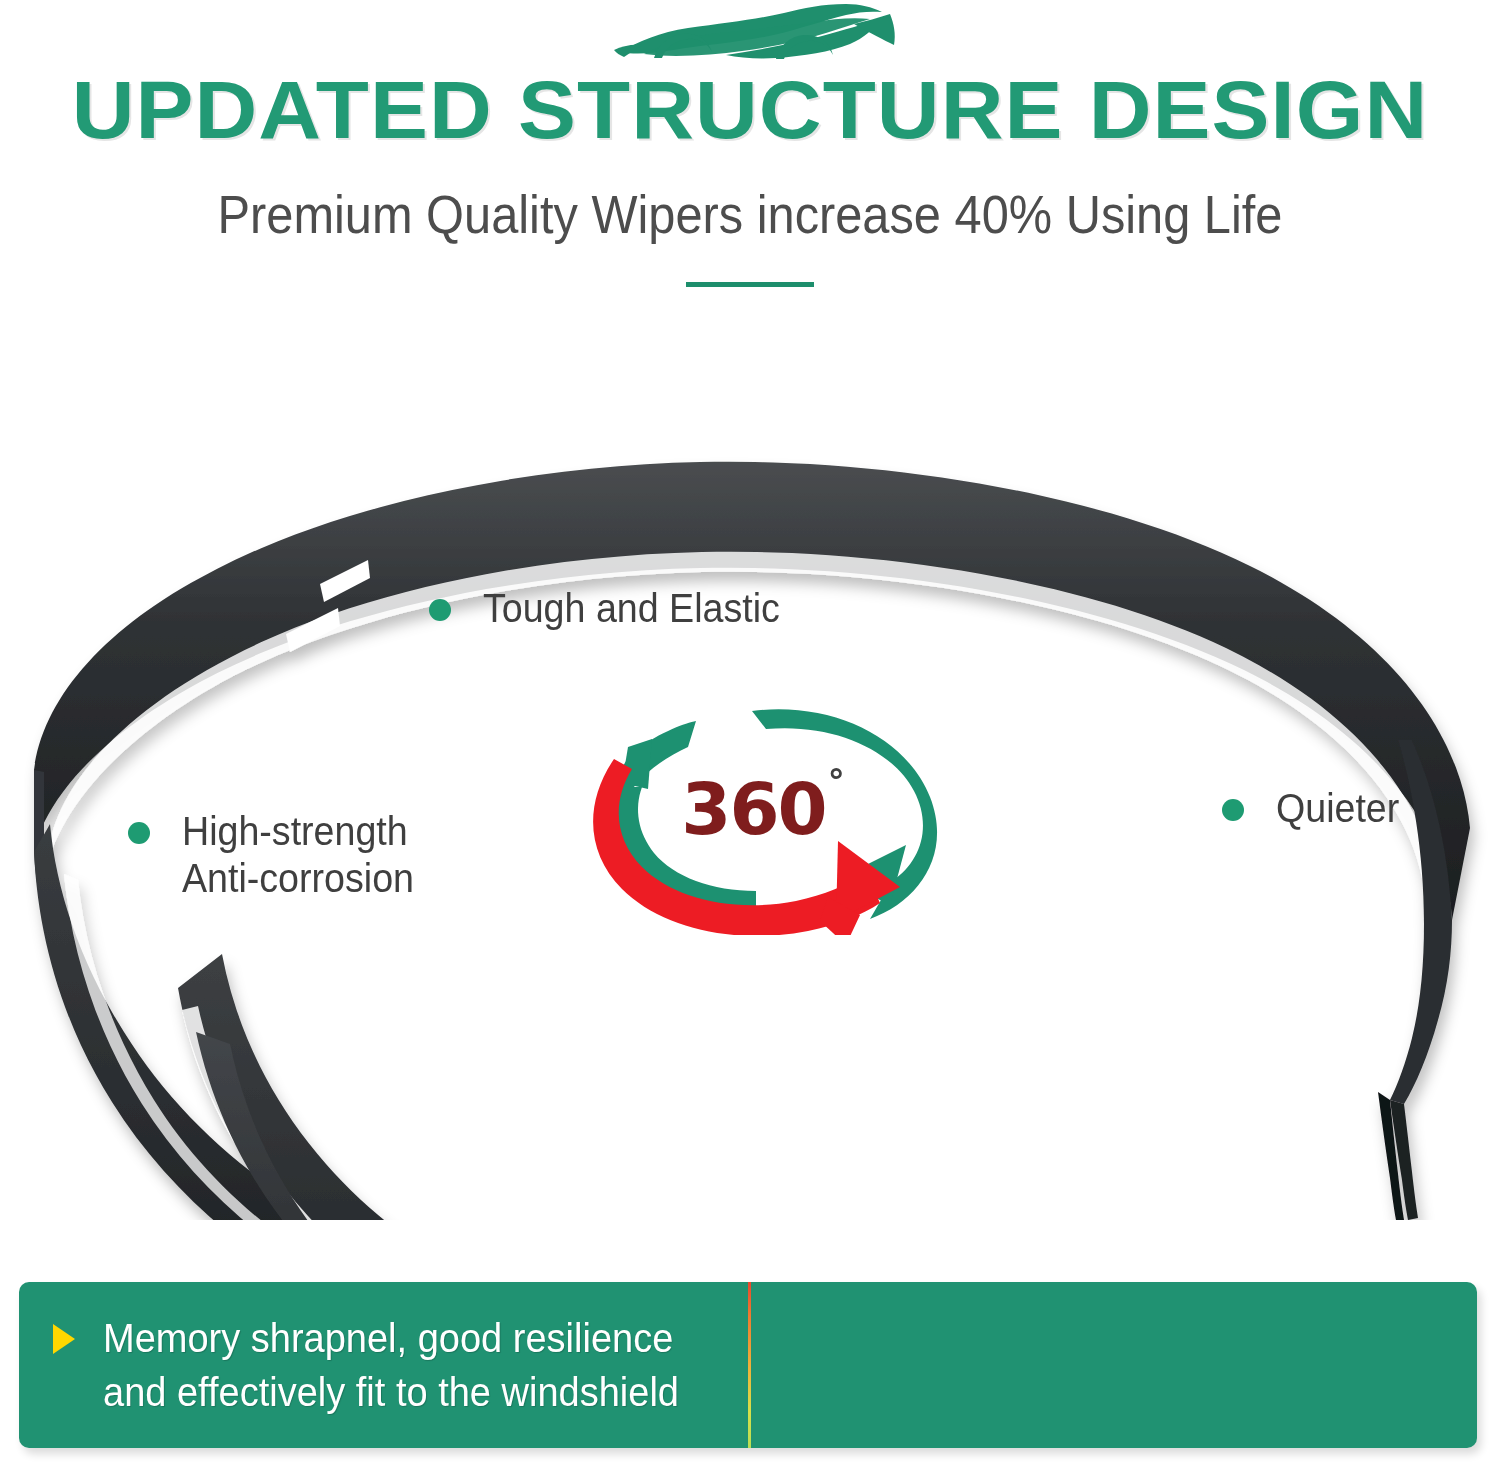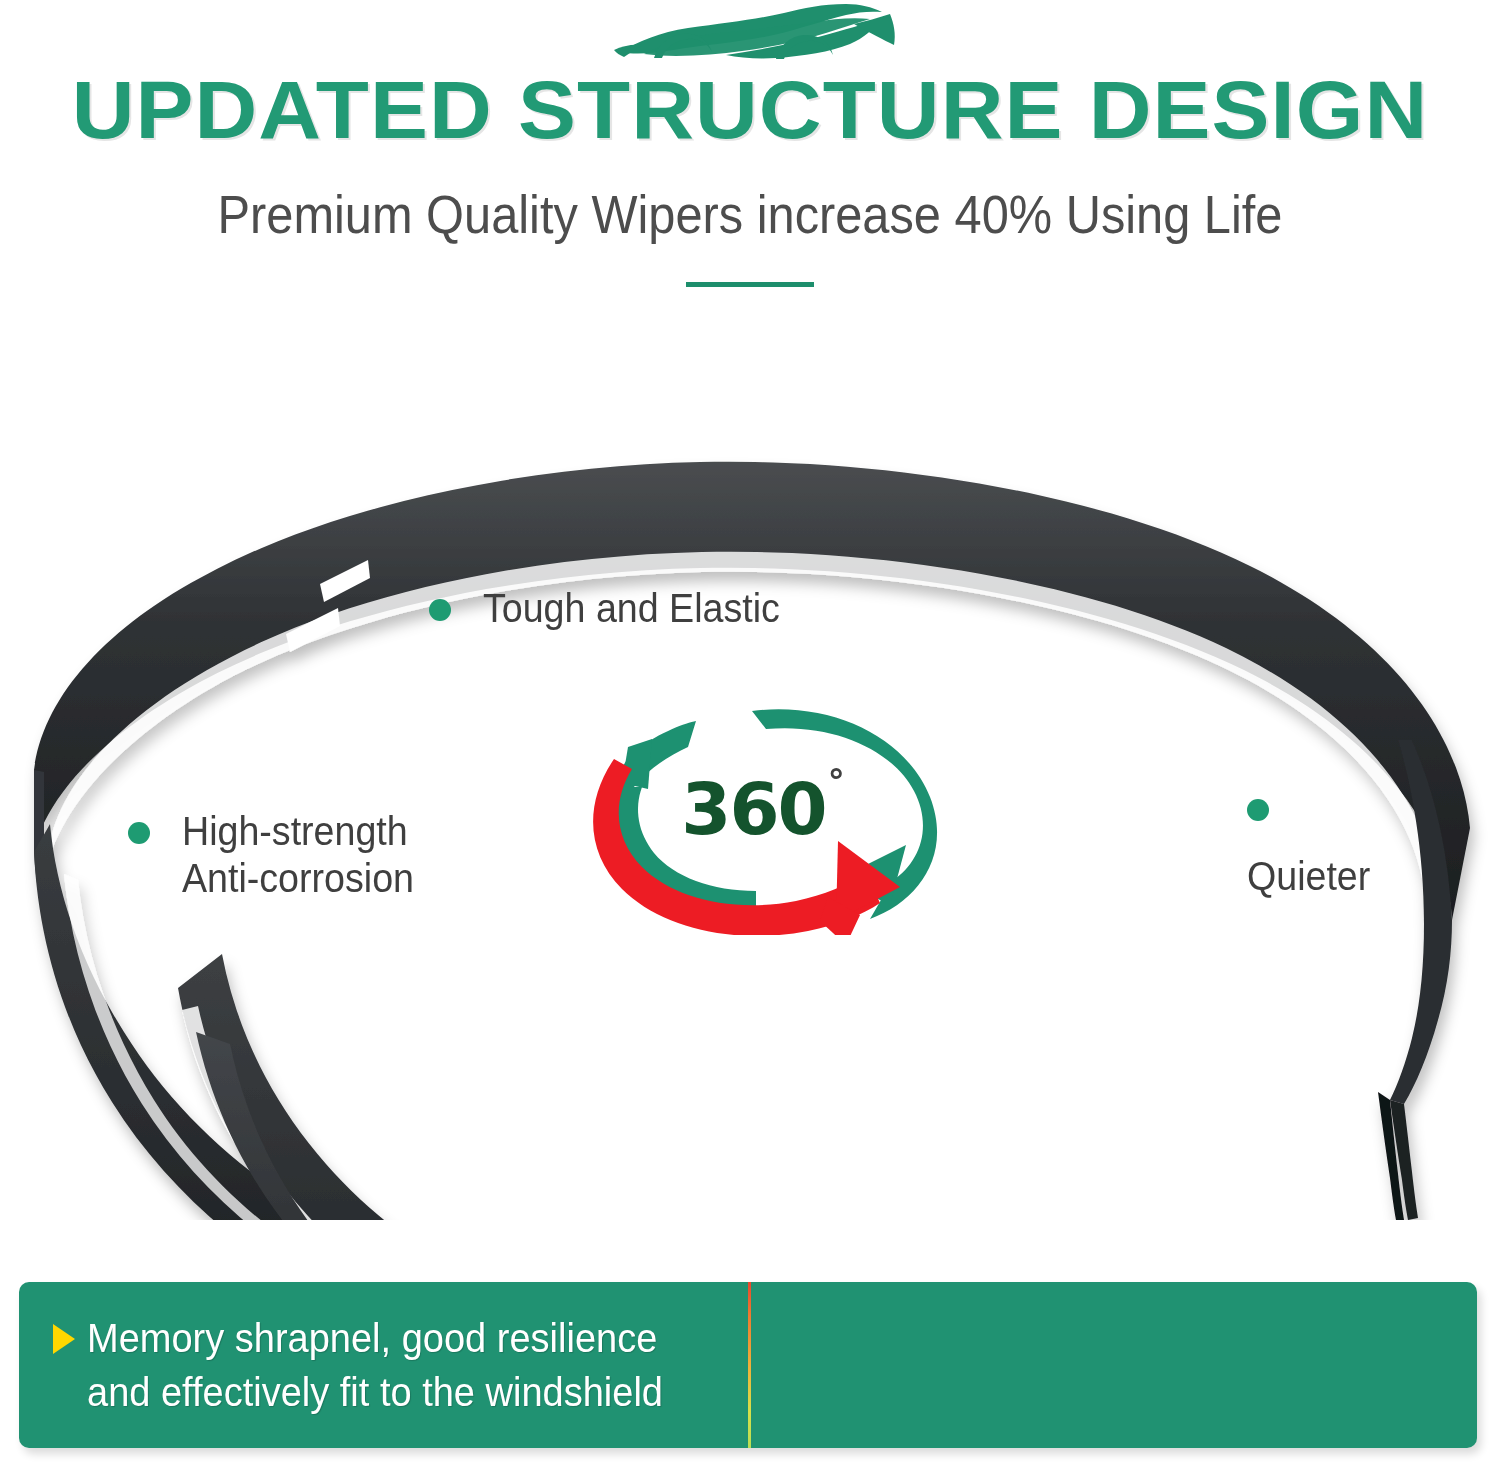--- a/index.html
+++ b/index.html
@@ -103,42 +103,42 @@
     font-weight: 400;
     font-size: 40px;
     line-height: 47px;
     transform: scaleX(0.94);
     transform-origin: left top;
   }
 
   #feat-0 { left: 429px; top: 585px; }
   #feat-1 { left: 898px; top: 585px; }
   #feat-2 { left: 128px; top: 808px; }
-  #feat-3 { left: 1247px; top: 785px; flex-direction: column; }
+  #feat-3 { left: 1222px; top: 785px; }
 
   
   #badge-360 {
     position: absolute;
     left: 570px;
     top: 695px;
     width: 400px;
     height: 240px;
   }
   #badge-360 svg { width: 100%; height: 100%; display: block; }
   #badge-text {
     position: absolute;
     left: 0; top: 0;
     width: 400px; height: 240px;
     display: flex;
     align-items: center;
     justify-content: center;
     pointer-events: none;
   }
   #badge-text .num {
-    color: #14532d;
+    color: #7f1d1d;
     font-family: "DejaVu Sans", sans-serif;
     font-weight: 700;
     font-size: 72px;
     letter-spacing: -2px;
     line-height: 72px;
     transform: translate(-8px, -6px);
   }
   #badge-text .deg {
     color: #414141;
     font-family: "DejaVu Sans", sans-serif;
@@ -161,21 +161,21 @@
     box-shadow: 4px 6px 9px rgba(0,0,0,0.14);
     overflow: hidden;
   }
   .bar {
     flex: 1 1 0;
     position: relative;
     display: flex;
     align-items: center;
     padding: 0 0 0 34px;
   }
-  .bar-inner { display: flex; align-items: flex-start; gap: 12px; }
+  .bar-inner { display: flex; align-items: flex-start; gap: 28px; }
   .tri {
     flex: 0 0 auto;
     width: 0; height: 0;
     border-left: 22px solid #ffd700;
     border-top: 15px solid transparent;
     border-bottom: 15px solid transparent;
     margin-top: 13px;
   }
   .bar-text {
     color: #ffffff;

